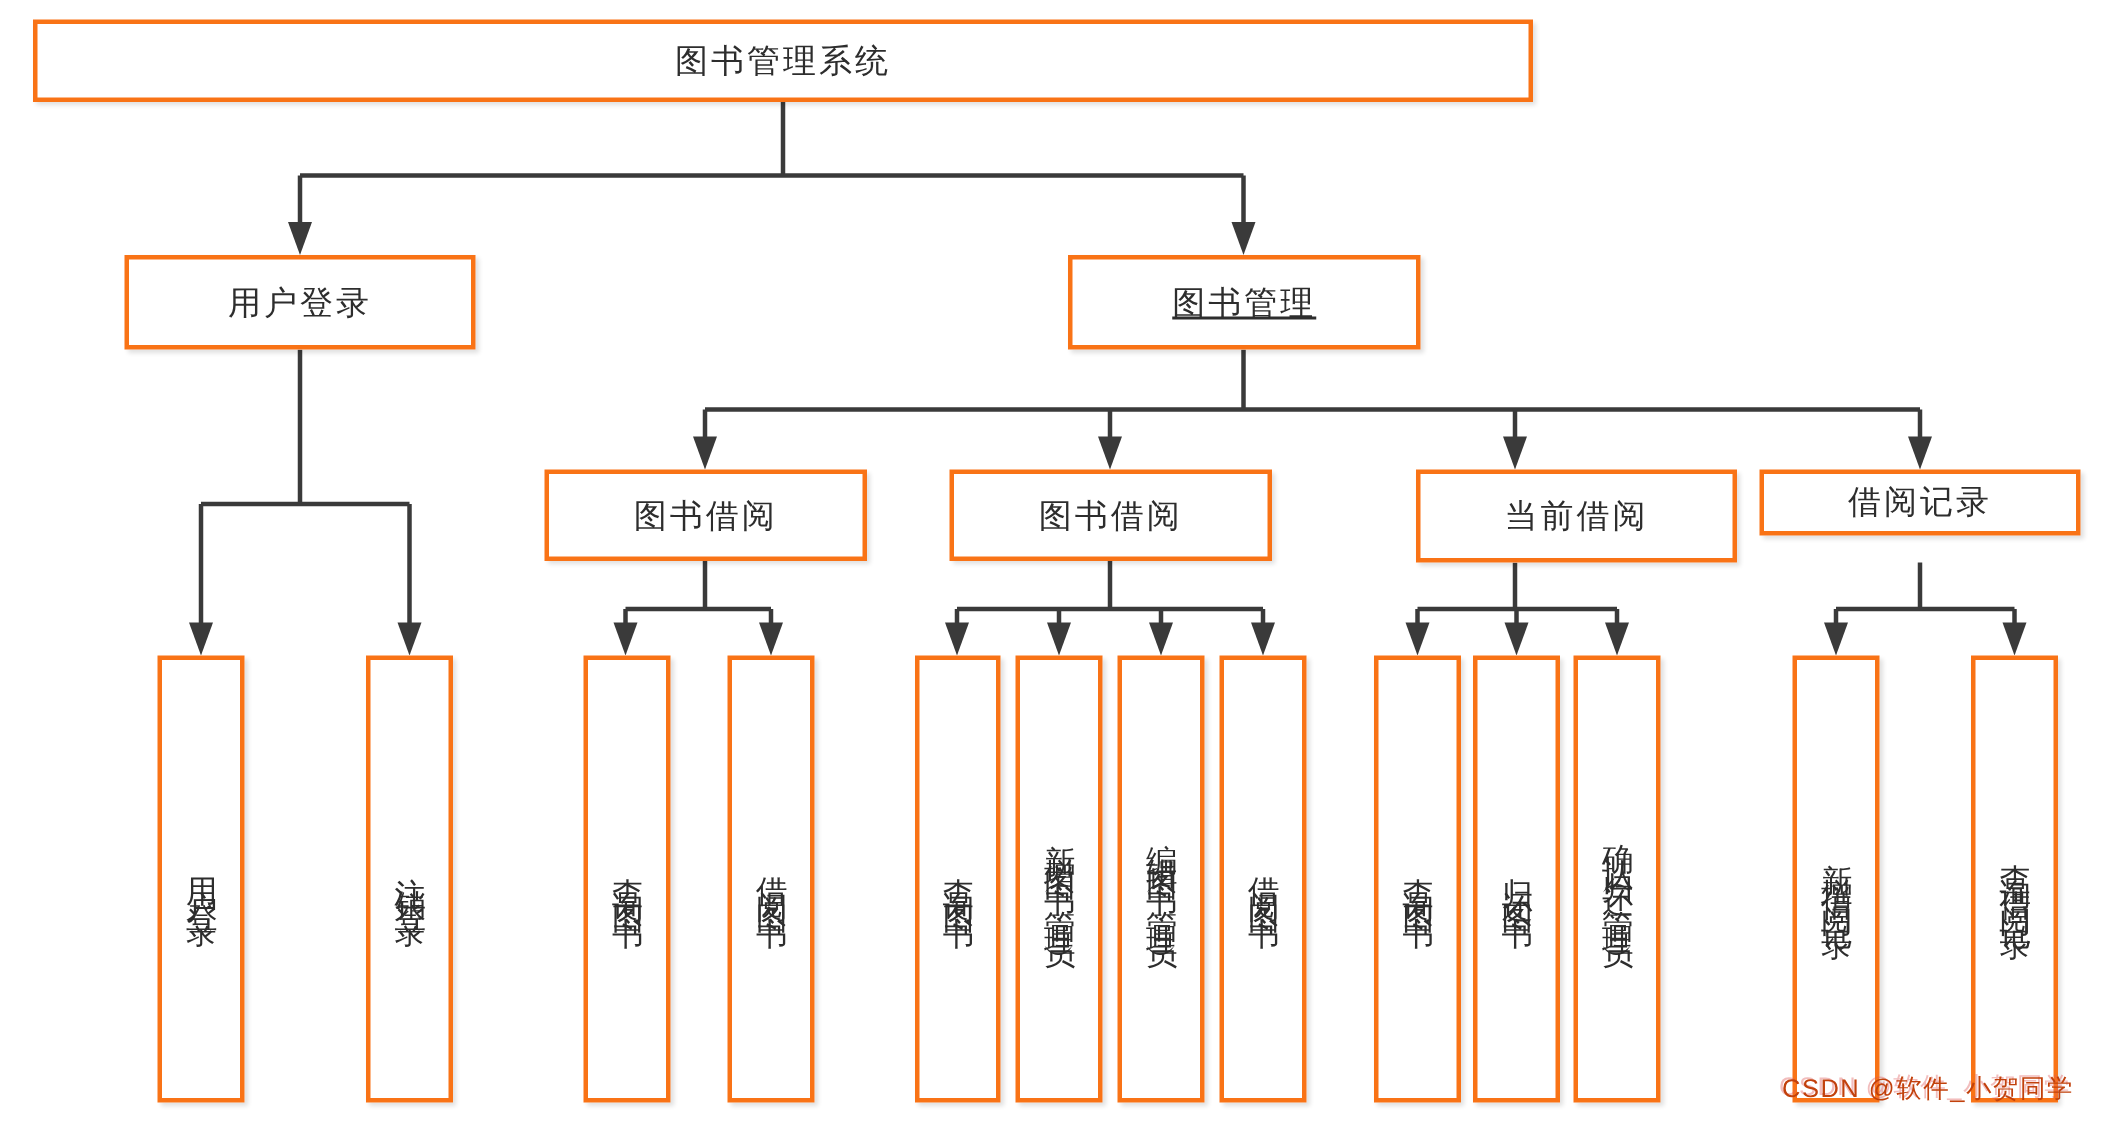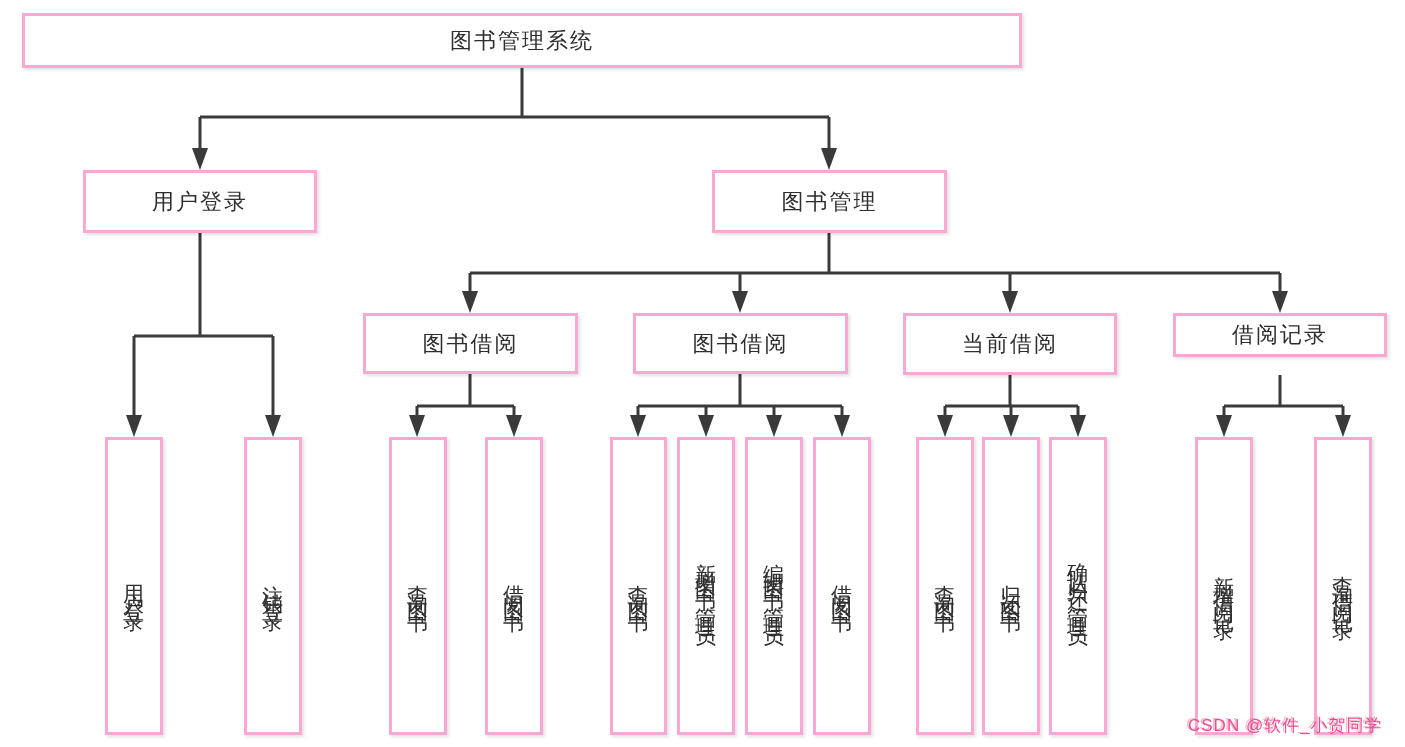--- a/index.html
+++ b/index.html
@@ -13,21 +13,21 @@
   }
   .wires {
     position: absolute;
     left: 0; top: 0;
     width: 1405px; height: 747px;
     pointer-events: none;
   }
   .node {
     position: absolute;
     box-sizing: border-box;
-    border: 3px solid #f9a8d4;
+    border: 3px solid #f97316;
     background: #ffffff;
     color: #2d2d2d;
     display: flex;
     align-items: center;
     justify-content: center;
     box-shadow: 2px 2px 3px rgba(0,0,0,0.12);
   }
   .node.h {
     font-size: 22px;
     letter-spacing: 2px;
@@ -38,21 +38,21 @@
     text-orientation: mixed;
     font-size: 21px;
     letter-spacing: 9px;
     line-height: 1;
   }
   .watermark {
     position: absolute;
     left: 1188px;
     top: 714px;
     font-size: 17px;
-    color: #ec4899;
+    color: #c2410c;
     letter-spacing: 1px;
     white-space: nowrap;
     text-shadow: -2px -1px 0 rgba(222,90,90,0.40);
   }
 </style>
 </head>
 <body>
 
 <div class="stage">
 
@@ -121,25 +121,25 @@
       <polygon points="1003,415 1019,415 1011,437"></polygon>
       <polygon points="1070,415 1086,415 1078,437"></polygon>
       <polygon points="1216,415 1232,415 1224,437"></polygon>
       <polygon points="1335,415 1351,415 1343,437"></polygon>
     </g>
   </svg>
 
   <div class="node h" style="left:22px; top:13px; width:1000px; height:55px;">图书管理系统</div>
 
   <div class="node h" style="left:83px; top:170px; width:234px; height:63px;">用户登录</div>
-  <div class="node h" style="left:712px; top:170px; width:235px; height:63px;">图书管理</div>
+  <div class="node h" style="left:712px; top:170px; width:235px; height:63px;text-decoration:underline;">图书管理</div>
 
   <div class="node h" style="left:363px; top:313px; width:215px; height:61px;">图书借阅</div>
   <div class="node h" style="left:633px; top:313px; width:215px; height:61px;">图书借阅</div>
-  <div class="node h" style="left:903px; top:313px; width:214px; height:62px;">当前借阅</div>
+  <div class="node h" style="left:944px; top:313px; width:214px; height:62px;">当前借阅</div>
   <div class="node h" style="left:1173px; top:313px; width:214px; height:44px;">借阅记录</div>
 
   <div class="node v" style="left:105px; top:437px; width:58px; height:298px;">用户登录</div>
   <div class="node v" style="left:244px; top:437px; width:58px; height:298px;">注销登录</div>
 
   <div class="node v" style="left:389px; top:437px; width:58px; height:298px;">查询图书</div>
   <div class="node v" style="left:485px; top:437px; width:58px; height:298px;">借阅图书</div>
 
   <div class="node v" style="left:610px; top:437px; width:57px; height:298px;">查询图书</div>
   <div class="node v" style="left:677px; top:437px; width:58px; height:298px;">新增图书（管理员）</div>

